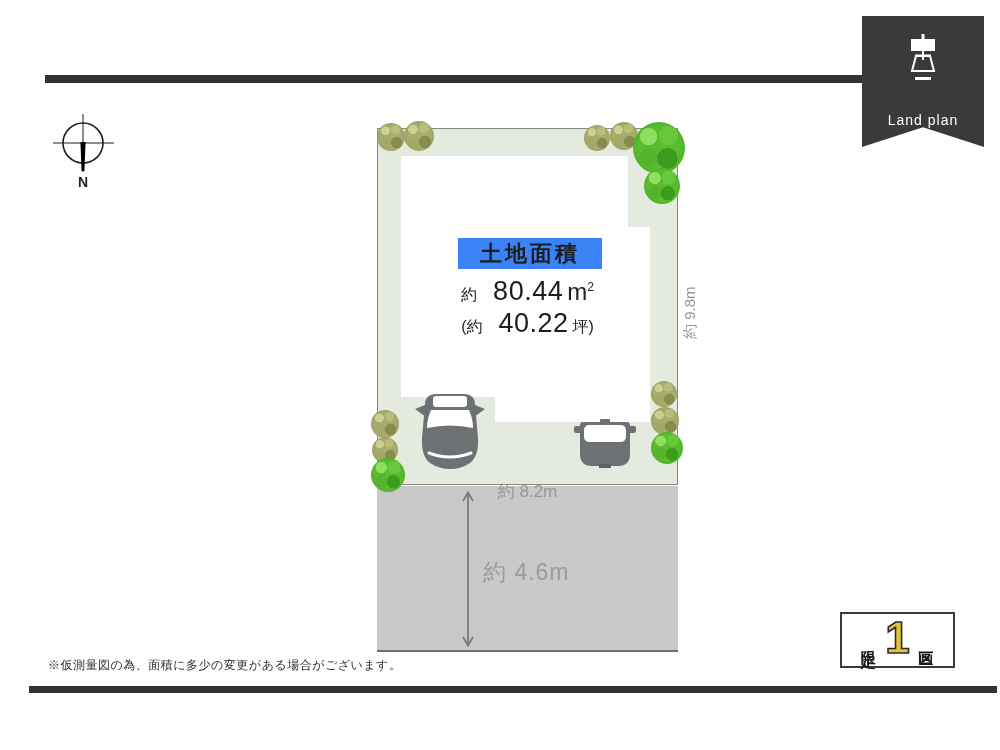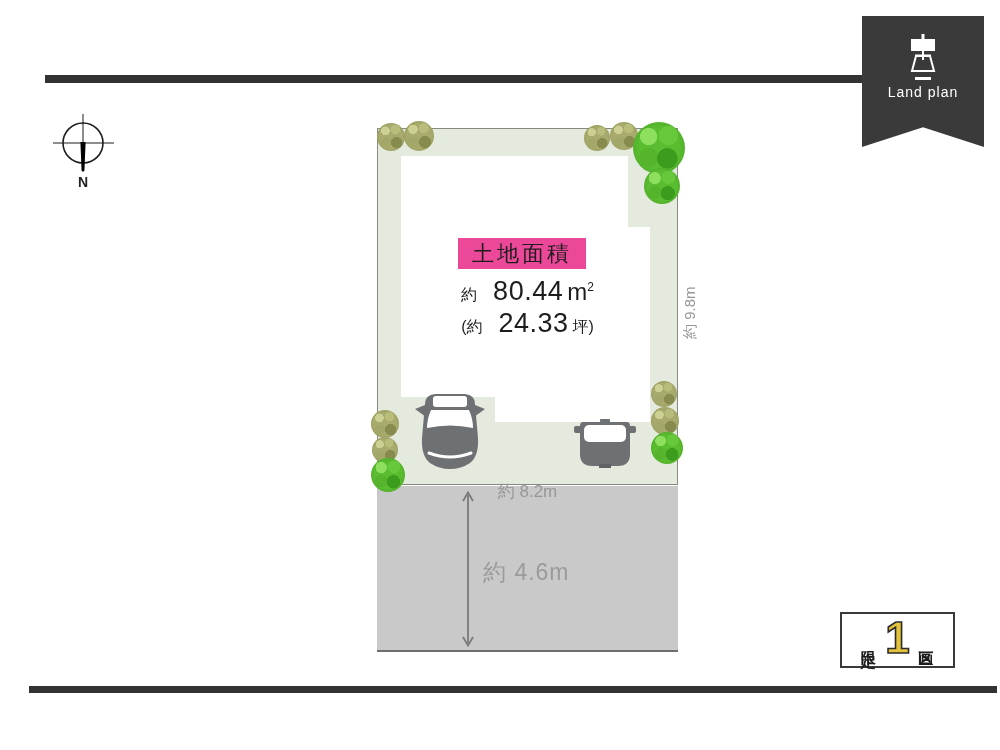--- a/index.html
+++ b/index.html
@@ -9,21 +9,21 @@
 
   
   #top-rule{left:45px;top:75px;width:817px;height:8px;background:#333333;}
   #bottom-rule{left:29px;top:686px;width:968px;height:7px;background:#333333;}
 
   
   #ribbon{left:862px;top:16px;width:122px;height:131px;background:#3a3a3a;
           clip-path:polygon(0 0,100% 0,100% 100%,50% 85%,0 100%);
           display:flex;flex-direction:column;align-items:center;}
   #ribbon svg{margin-top:18px;}
-  #ribbon-label{margin-top:0;color:#ffffff;font-size:14px;letter-spacing:1px;}
+  #ribbon-label{margin-top:28px;color:#ffffff;font-size:14px;letter-spacing:1px;}
 
   
   #compass{left:52px;top:112px;width:64px;height:86px;}
   #compass-n{position:absolute;left:0;top:62px;width:62px;text-align:center;
              font-size:14px;color:#222;font-weight:bold;letter-spacing:0;}
 
   
   #lot{left:377px;top:128px;width:301px;height:357px;background:#e5eadf;
        border:1px solid #868b81;box-sizing:border-box;}
   #footprint{position:absolute;left:23px;top:27px;width:252px;height:268px;background:#ffffff;
@@ -42,23 +42,23 @@
     radial-gradient(circle at 32% 70%, #a3a768 0 18%, rgba(0,0,0,0) 19%),
     radial-gradient(circle, #a8ab6d 0 55%, #8c914f 100%);}
   .green{background:
     radial-gradient(circle at 30% 28%, #8fdf5e 0 16%, rgba(0,0,0,0) 17%),
     radial-gradient(circle at 68% 26%, #66c83a 0 18%, rgba(0,0,0,0) 19%),
     radial-gradient(circle at 66% 70%, #3c9c1d 0 20%, rgba(0,0,0,0) 21%),
     radial-gradient(circle at 30% 68%, #55b42c 0 18%, rgba(0,0,0,0) 19%),
     radial-gradient(circle, #5abd30 0 55%, #449e23 100%);}
 
   
-  #area-title{left:458px;top:238px;width:128px;height:31px;background:#ec4899;
+  #area-title{left:458px;top:238px;width:144px;height:31px;background:#3b82f6;
       display:flex;align-items:center;justify-content:center;
-      font-size:22px;font-weight:400;letter-spacing:3px;color:#1d1d1d;}
+      font-size:22px;font-weight:700;letter-spacing:3px;color:#1d1d1d;}
   #area-lines{left:377px;top:273px;width:301px;text-align:center;}
   .area-line{display:flex;justify-content:center;align-items:baseline;gap:4px;line-height:28px;}
   .jp-small{font-size:16px;}
   .num-big{font-size:27px;letter-spacing:0.5px;margin-left:12px;}
   .unit{font-size:24px;}
   sup.u2{font-size:12px;vertical-align:super;}
 
   .dim{color:#979797;}
   #dim-right{left:681px;top:339px;transform:rotate(-90deg);transform-origin:0 0;
              white-space:nowrap;font-size:15px;}
@@ -151,29 +151,30 @@
   <div id="area-title" class="abs">土地面積</div>
 
   <div id="area-lines" class="abs">
     <div class="area-line">
       <span class="jp-small">約</span>
       <span class="num-big">80.44</span>
       <span class="unit"><span>m</span><sup class="u2">2</sup></span>
     </div>
     <div class="area-line">
       <span class="jp-small">(約</span>
-      <span class="num-big">24.33</span>
+      <span class="num-big">40.22</span>
       <span class="jp-small">坪)</span>
     </div>
   </div>
 
   <div id="dim-right" class="abs dim">約 9.8m</div>
   <div id="dim-frontage" class="abs dim">約 8.2m</div>
   <div id="dim-road" class="abs">約 4.6m</div>
 
+  <div id="footnote" class="abs">※仮測量図の為、面積に多少の変更がある場合がございます。</div>
 
   <div id="badge" class="abs">
     <span class="badge-v">限定</span>
     <span id="badge-count">1</span>
     <span class="badge-v">区画</span>
   </div>
 
   <div id="bottom-rule" class="abs"></div>
 
 </div>

